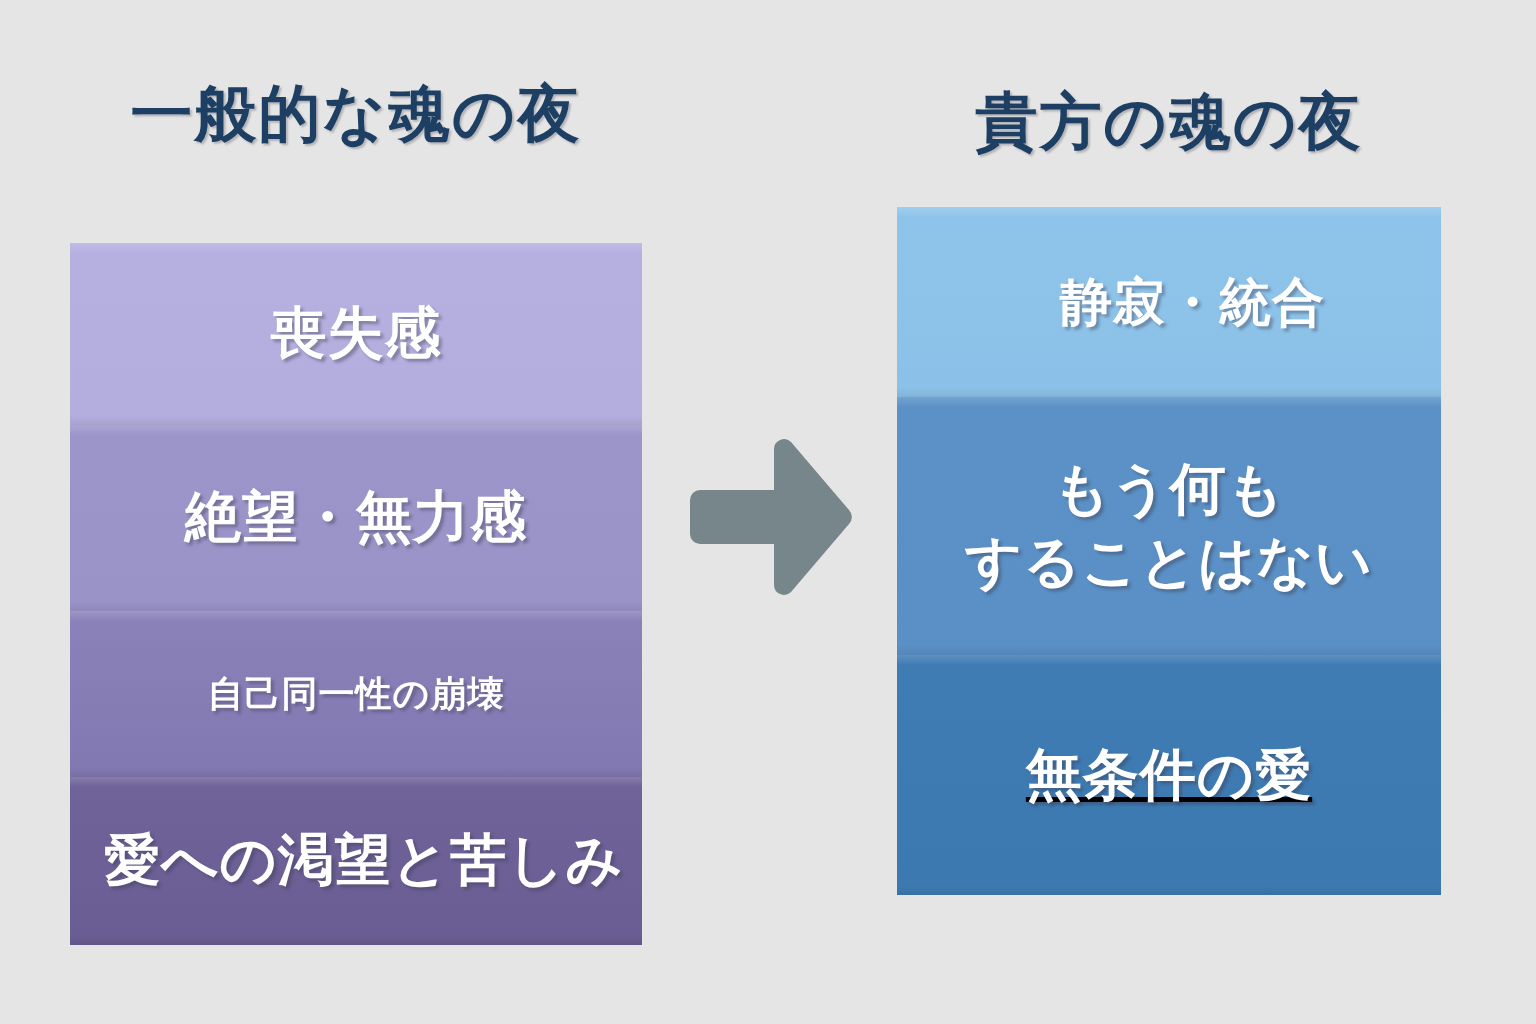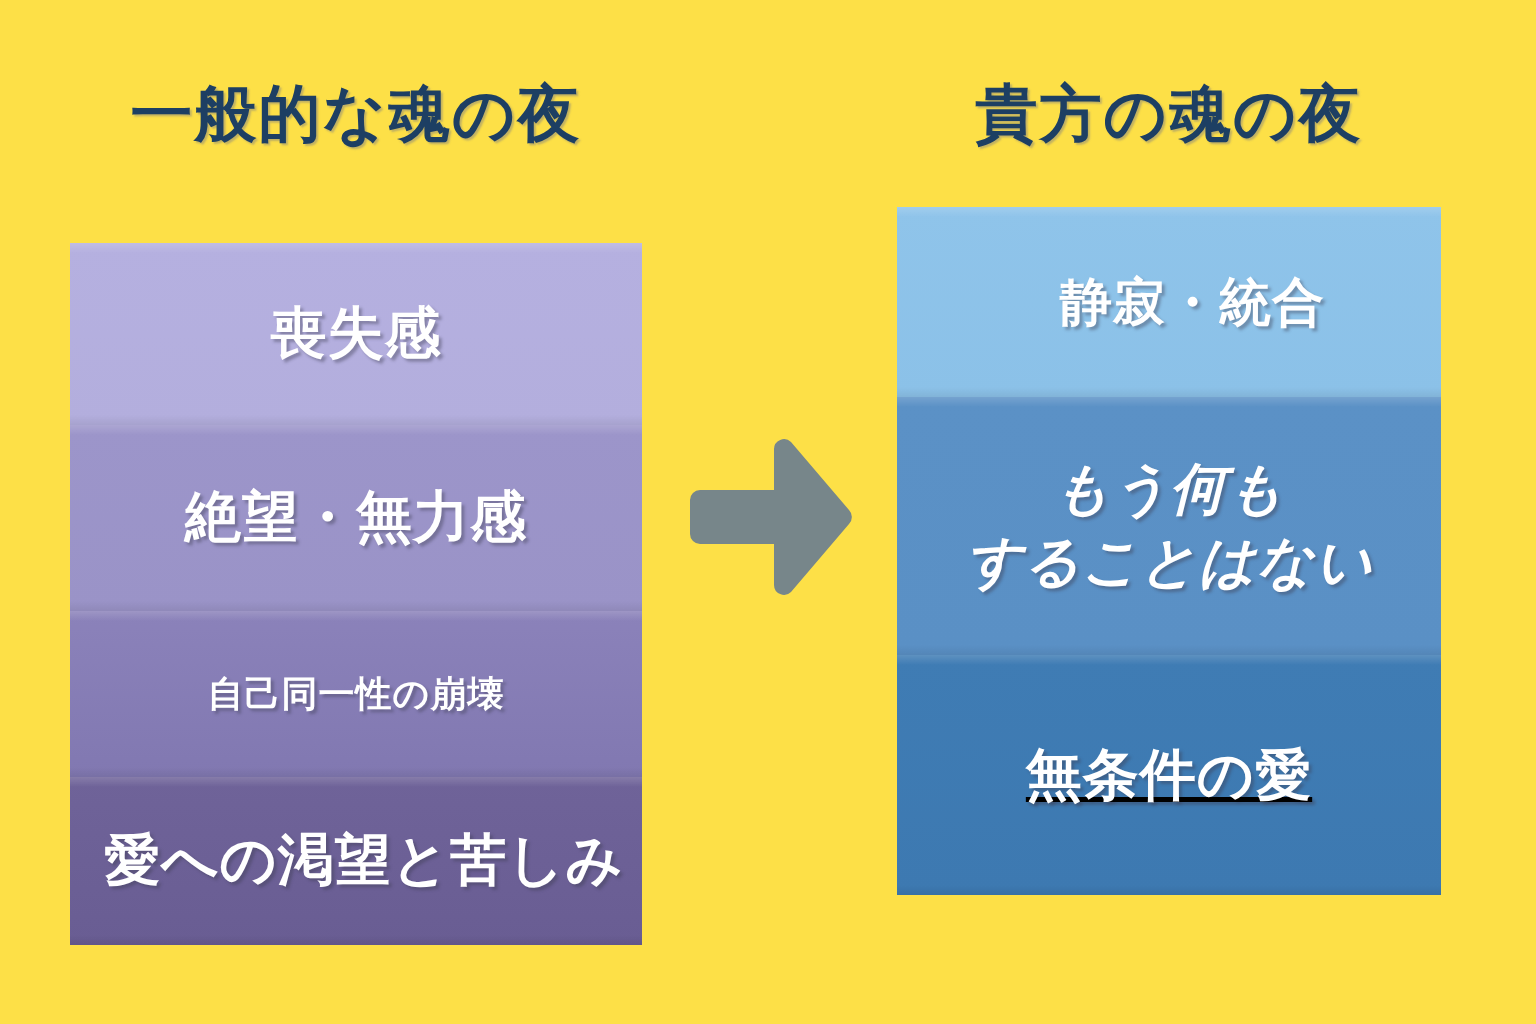--- a/index.html
+++ b/index.html
@@ -12,37 +12,37 @@
     height: 1024px;
     position: relative;
     overflow: hidden;
     font-family: "Liberation Sans", "DejaVu Sans", sans-serif;
     -webkit-font-smoothing: antialiased;
   }
 
   .stage {
     position: absolute;
     inset: 0;
-    background: #fde047;
+    background: #e5e5e5;
     padding-left: 8px;
   }
 
   
   .col-title {
     position: absolute;
     font-size: 62px;
     font-weight: 700;
     color: #1d3f63;
     letter-spacing: 2px;
     white-space: nowrap;
     text-shadow: 2px 2px 2px rgba(120,120,130,0.45);
     text-align: center;
   }
   #title-left  { left: 70px;  top: 72px;  width: 572px; }
-  #title-right { left: 897px; top: 72px;  width: 544px; }
+  #title-right { left: 897px; top: 80px;  width: 544px; }
 
   
   .column {
     position: absolute;
     display: flex;
     flex-direction: column;
     box-shadow: 0 0 0 1px rgba(255,255,255,0.0);
   }
   #column-left {
     left: 70px;
@@ -101,21 +101,21 @@
   #band-l3 { height: 174px; background: linear-gradient(180deg,#8b82ba 0%, #8178b1 100%); }
   #band-l4 { height: 177px; background: linear-gradient(180deg,#6f6399 0%, #695d93 100%); }
 
   #band-l1 .band-label { font-size: 56px; }
   #band-l2 .band-label { font-size: 56px; }
   #band-l3 .band-label { font-size: 36px; }
   #band-l4 .band-label { font-size: 56px; margin-left: 16px; }
 
   
   #band-r1 { height: 190px; background: linear-gradient(180deg,#8fc4ea 0%, #8bc1e8 100%); }
-  #band-r2 { height: 258px; background: linear-gradient(180deg,#5b91c6 0%, #5a90c5 100%); font-style: italic; }
+  #band-r2 { height: 258px; background: linear-gradient(180deg,#5b91c6 0%, #5a90c5 100%); }
   #band-r3 { height: 240px; background: linear-gradient(180deg,#3f7cb4 0%, #3d79b1 100%); text-decoration: underline; }
 
   #band-r1 .band-label { font-size: 52px; margin-left: 47px; }
   #band-r2 .band-label { font-size: 56px; line-height: 1.30; }
   #band-r3 .band-label { font-size: 56px; }
 
   
   #arrow {
     position: absolute;
     left: 686px;

